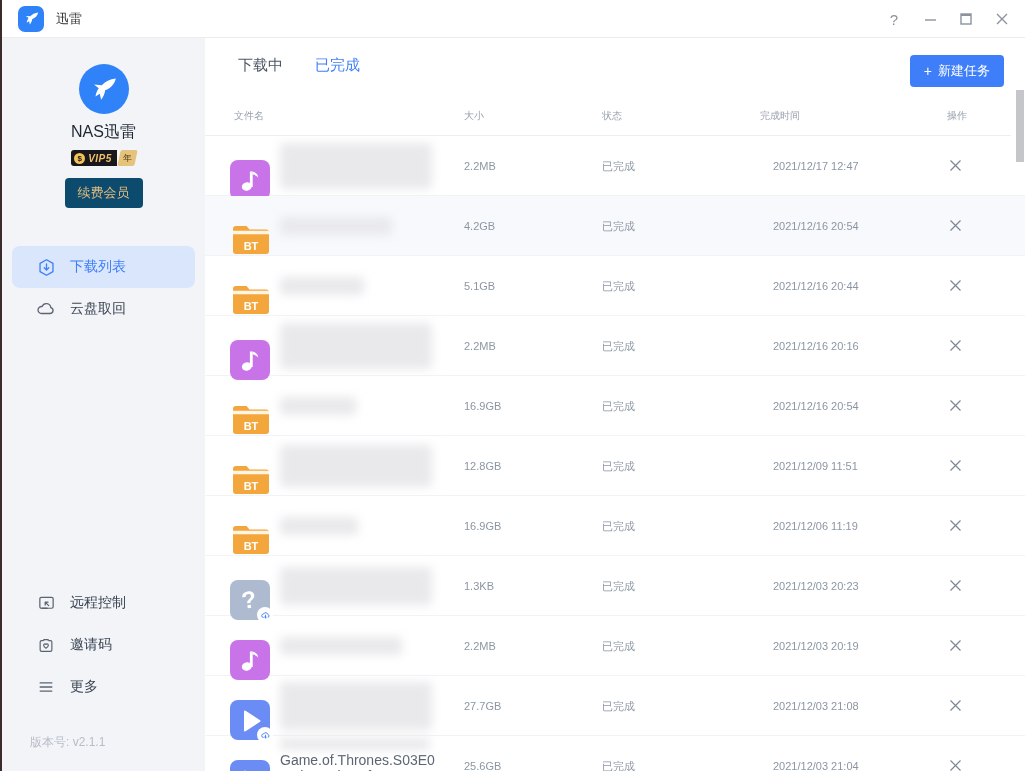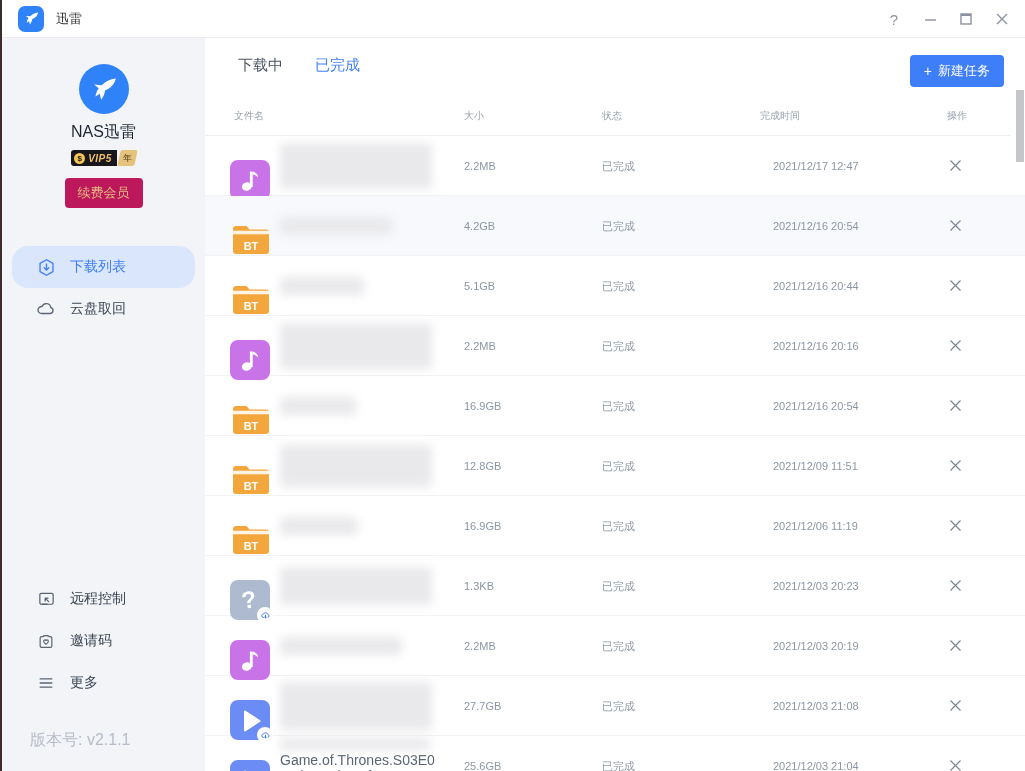--- a/index.html
+++ b/index.html
@@ -28,31 +28,31 @@
   .profile-name { margin-top:8px; font-size:16px; color:#1f2733; }
   .vip-badge { margin-top:7px; display:flex; align-items:stretch; height:16px; }
   .vip-main { background:#17171c; border-radius:3px 0 0 3px; display:flex; align-items:center;
     padding:0 5px 0 3px; gap:3px; }
   .vip-coin { width:11px; height:11px; border-radius:50%; background:#f4c256; color:#17171c;
     font-size:8px; font-weight:bold; display:flex; align-items:center; justify-content:center; }
   .vip-text { color:#f0c06a; font-size:10px; font-weight:bold; font-style:italic; letter-spacing:.5px; }
   .vip-year { background:#e6c37c; color:#4a3podium411; color:#4a3411; font-size:9px; display:flex; align-items:center;
     padding:0 4px; transform:skewX(-12deg); margin-left:2px; border-radius:2px; }
   .vip-year span { transform:skewX(12deg); }
-  .renew-btn { margin-top:12px; background:#be185d; color:#e3bc7e; font-size:13px;
+  .renew-btn { margin-top:12px; background:#0c4a6e; color:#e3bc7e; font-size:13px;
     padding:6px 13px; border-radius:4px; cursor:pointer; }
   
   .menu-top { margin-top:38px; padding:0 10px; }
-  .menu-item { height:42px; display:flex; align-items:center; border-radius:16px;
+  .menu-item { height:42px; display:flex; align-items:center; border-radius:8px;
     padding-left:24px; gap:14px; font-size:14px; color:#3c4554; cursor:pointer; }
   .menu-item.selected { background:#d9e6fc; color:#3e7ff8; }
   .menu-item .mi-icon { width:20px; height:20px; display:flex; align-items:center; justify-content:center; }
   .menu-bottom { margin-top:auto; padding:0 10px 0 10px; }
   .menu-bottom .menu-item { height:42px; }
-  .version { color:#b7bdc7; font-size:16px; padding:26px 0 20px 28px; }
+  .version { color:#b7bdc7; font-size:12px; padding:26px 0 20px 28px; }
   
   .main { position:absolute; top:38px; left:203px; right:0; bottom:0; background:#fff; }
   .tabs { position:absolute; top:18px; left:33px; display:flex; gap:32px; }
   .tab { font-size:15px; color:#4d5666; cursor:pointer; }
   .tab.active { color:#3e7ff8; }
   .new-task-btn { position:absolute; top:17px; right:21px; background:#3e7ef9; color:#fff;
     font-size:13px; border:none; border-radius:4px; padding:7px 14px; cursor:pointer;
     display:flex; align-items:center; gap:6px; }
   .new-task-btn .plus { font-size:14px; }
   

